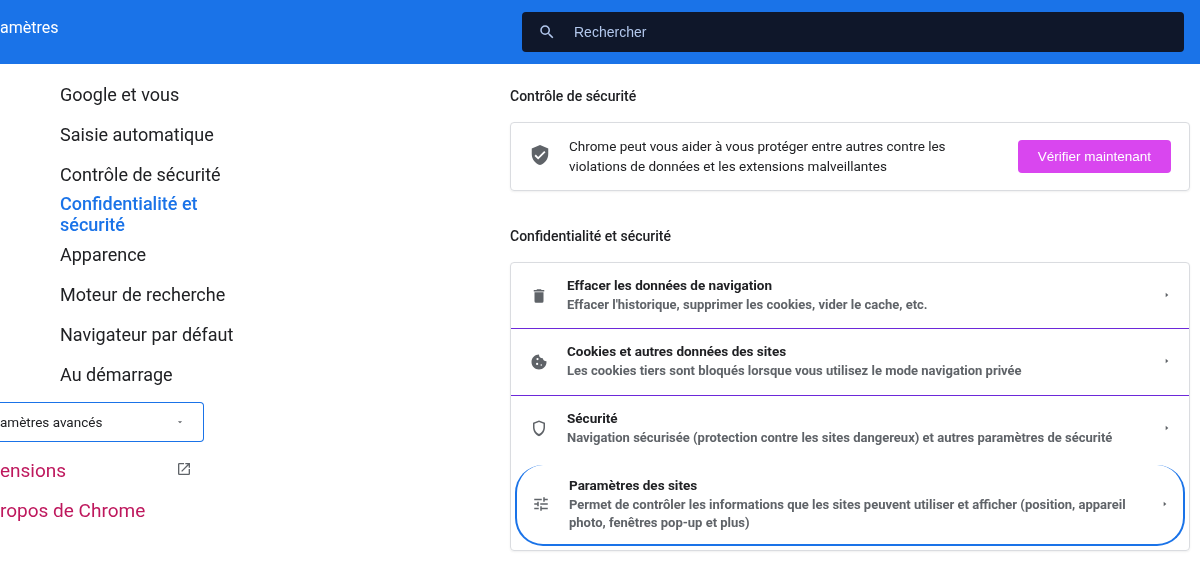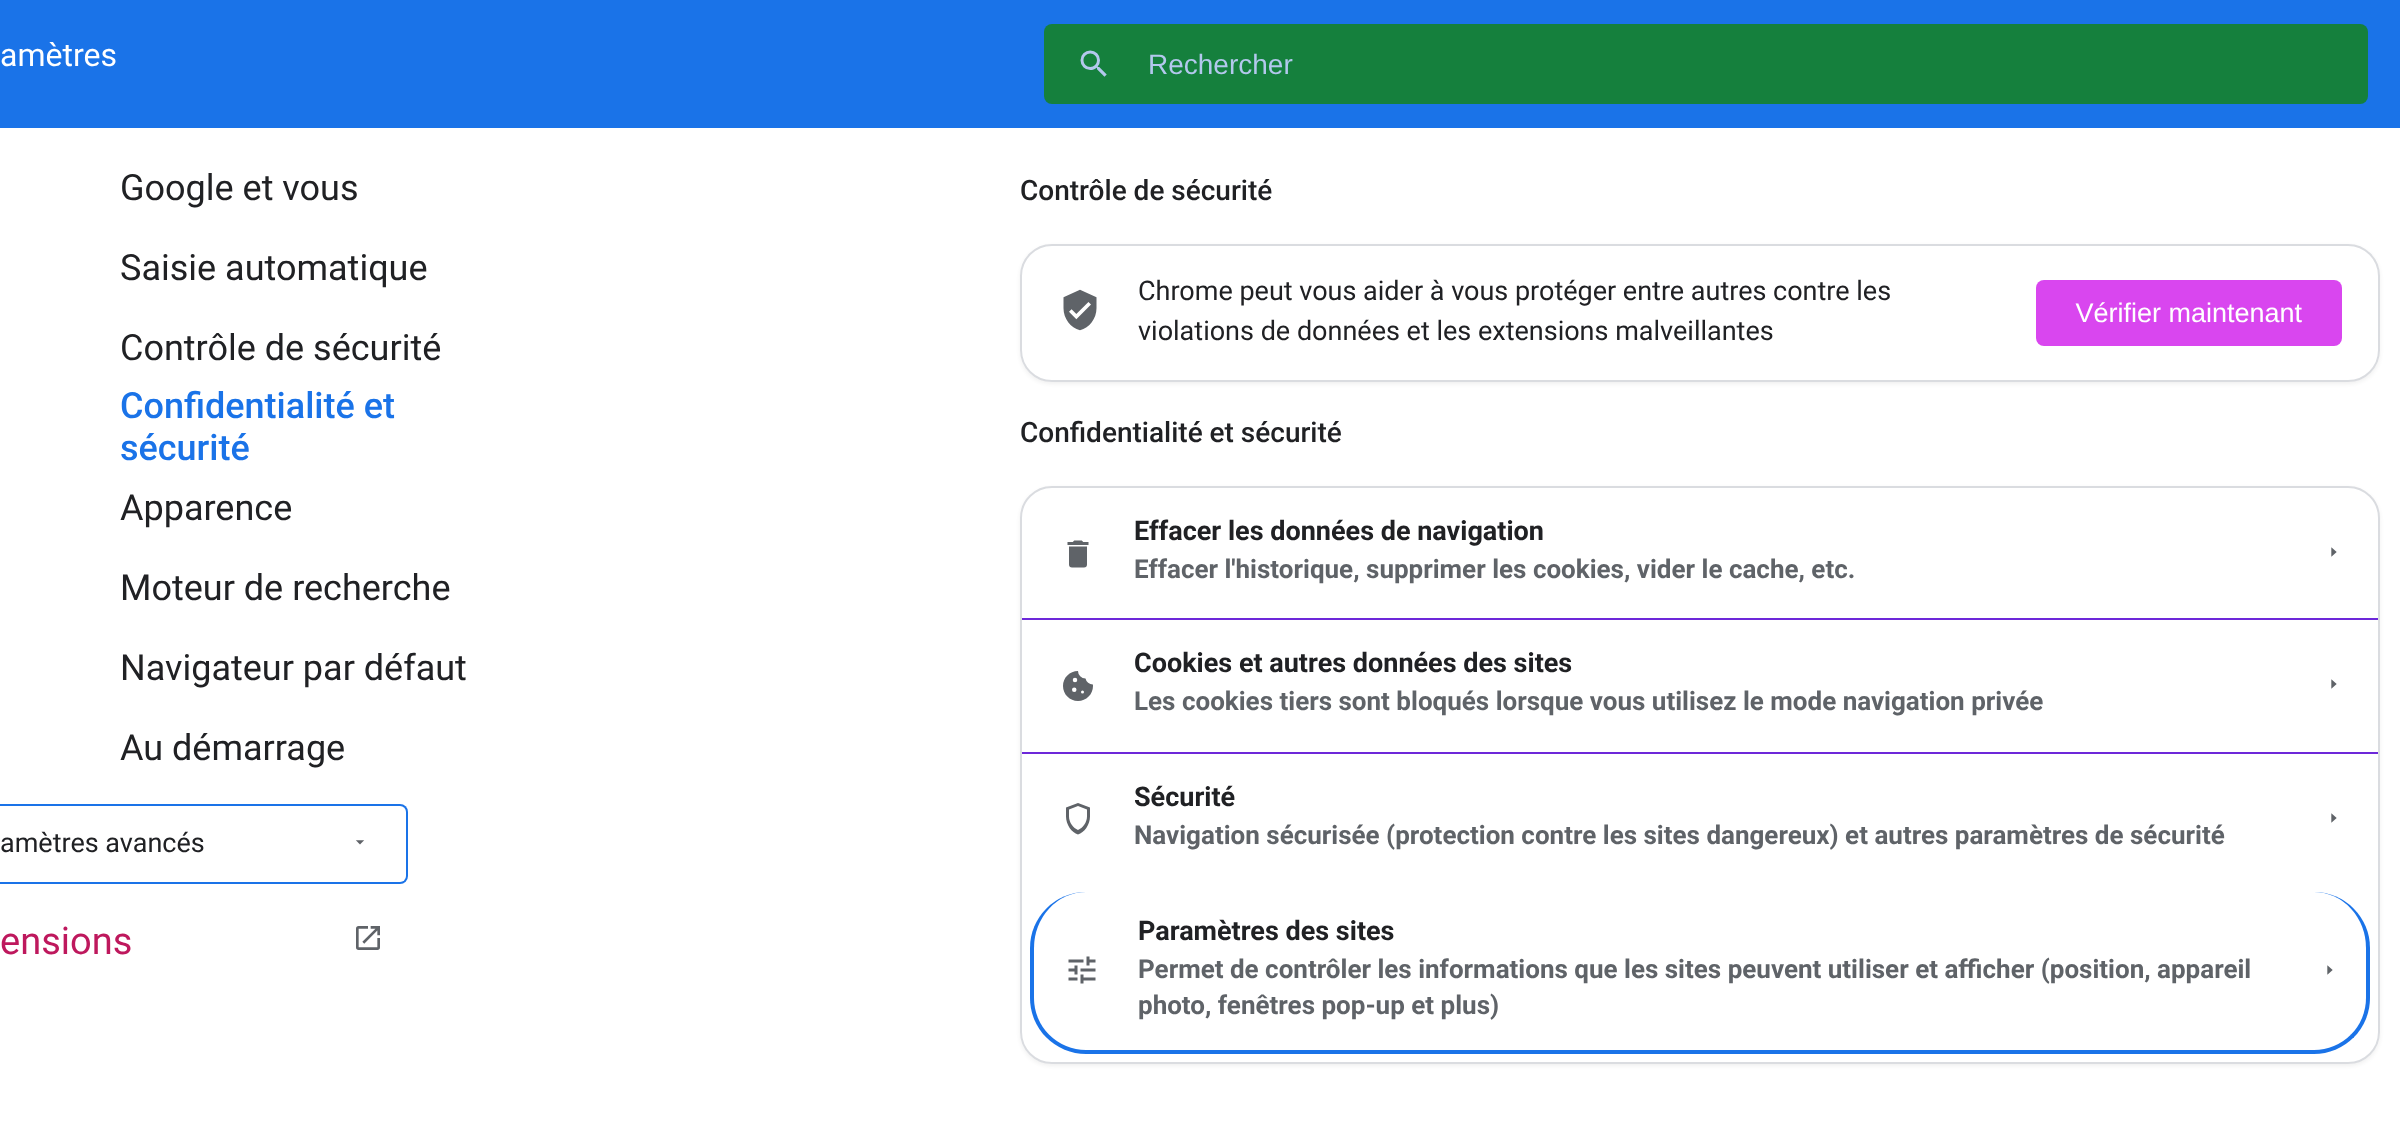--- a/index.html
+++ b/index.html
@@ -25,21 +25,21 @@
   font-weight: 400;
   padding-left: 0;
   position: absolute;
   left: 0;
   top: 18px;
 }
 .search-wrap {
   margin-left: 506px;
   display: flex;
   align-items: center;
-  background: #15803d;
+  background: #0f172a;
   height: 40px;
   border-radius: 4px;
   width: 680px;
   padding: 0 16px;
 }
 .search-wrap svg { flex-shrink: 0; }
 .search-input {
   background: transparent;
   border: none;
   outline: none;
@@ -97,24 +97,24 @@
   width: 100%;
 }
 .section-title {
   font-size: 14px;
   color: #202124;
   font-weight: 500;
   margin-bottom: 18px;
 }
 .card {
   border: 1px solid #dadce0;
-  border-radius: 16px;
+  border-radius: 4px;
   width: 680px;
   box-shadow: 0 1px 2px rgba(60,64,67,.08);
-  margin-bottom: 18px;
+  margin-bottom: 37px;
 }
 .check-row {
   display: flex;
   align-items: center;
   padding: 14px 18px;
   gap: 18px;
 }
 .check-row .txt {
   font-size: 13.5px;
   color: #202124;
@@ -188,20 +188,23 @@
     </div>
 
     <div class="ext-item">
       <span>ensions</span>
       <span>
         <svg width="16" height="16" viewBox="0 0 24 24" fill="#5f6368">
             <path d="M19 19H5V5h7V3H5a2 2 0 00-2 2v14a2 2 0 002 2h14a2 2 0 002-2v-7h-2v7zM14 3v2h3.59l-9.83 9.83 1.41 1.41L19 6.41V10h2V3h-7z"></path>
           </svg>
       </span>
     </div>
+    <div class="ext-item">
+      <span>ropos de Chrome</span>
+    </div>
   </div>
 
   <div class="main">
     <div class="section-title">Contrôle de sécurité</div>
     <div class="card">
       <div class="check-row">
         <span>
           <svg width="22" height="22" viewBox="0 0 24 24" fill="#5f6368">
               <path d="M12 1L3 5v6c0 5.55 3.84 10.74 9 12 5.16-1.26 9-6.45 9-12V5l-9-4zm-2 16l-4-4 1.41-1.41L10 14.17l6.59-6.59L18 9l-8 8z"></path>
             </svg>

